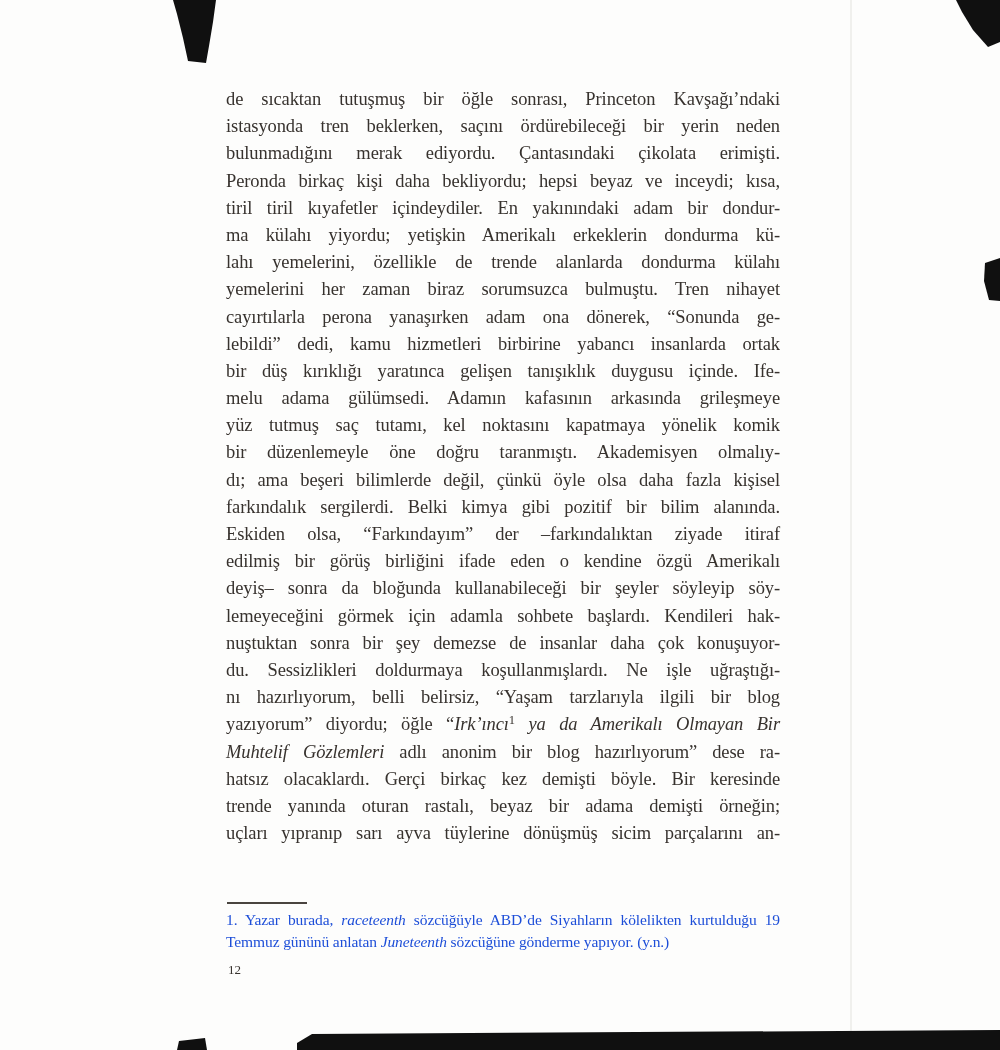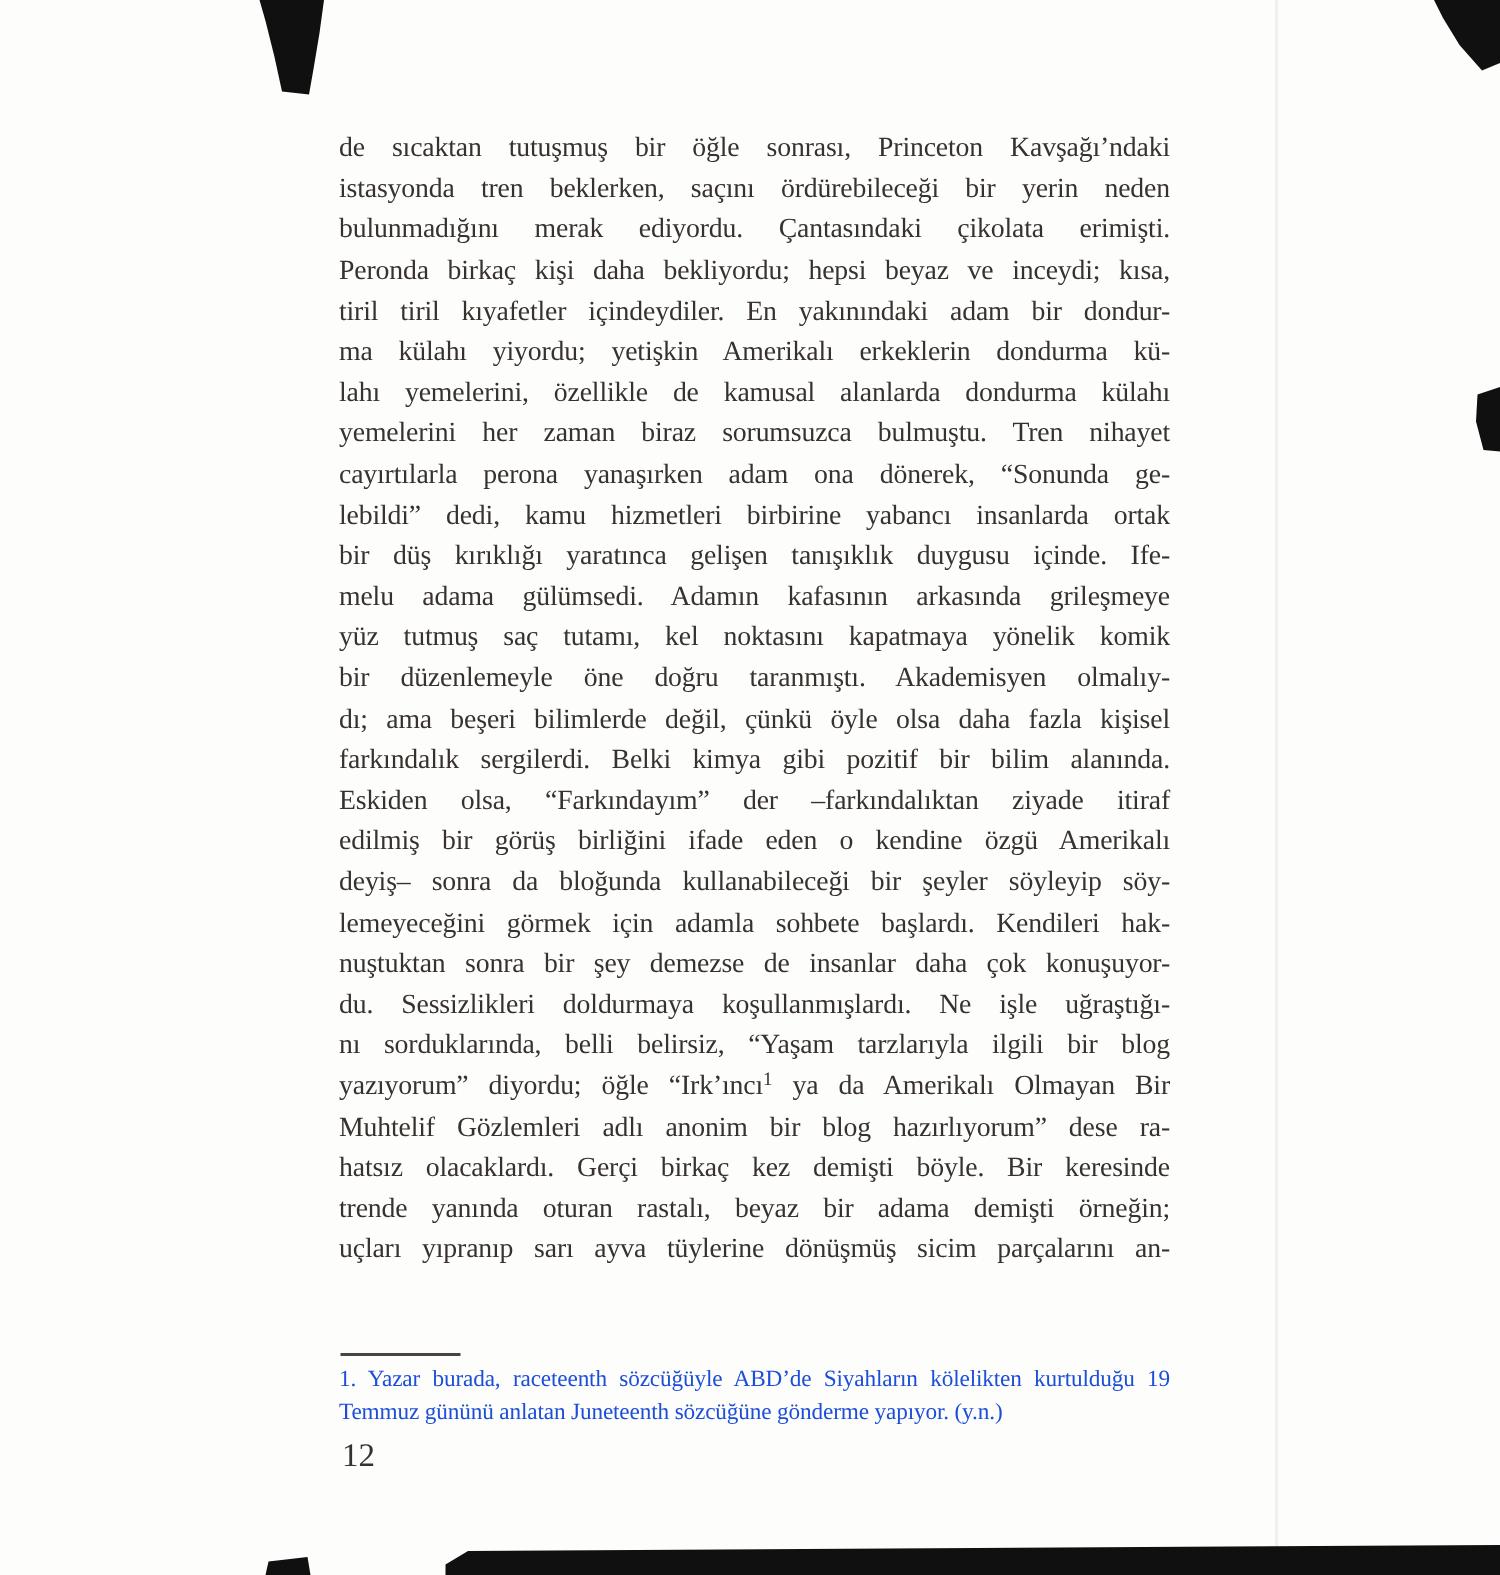--- a/index.html
+++ b/index.html
@@ -14,72 +14,72 @@
     background:#f0f0ed;
   }
   #body-text{
     position:absolute;left:226px;top:86px;width:554px;
     color:#37322e;font-size:18.5px;letter-spacing:-0.1px;
   }
   .bline{
     height:27.2px;line-height:27.2px;white-space:nowrap;
     text-align:justify;text-align-last:justify;
   }
-  .it{margin-top:28px;}
+  .it{font-style:italic;margin-top:28px;}
   sup.sp{font-size:0.68em;line-height:0;vertical-align:6px;font-style:normal;}
   #footnote-rule{
     position:absolute;left:227px;top:902px;width:80px;height:0;
     border-top:2px solid #49443f;
   }
   #footnote{
     position:absolute;left:226px;top:909px;width:554px;
     color:#1d4ed8;font-size:15.5px;letter-spacing:-0.1px;
   }
   .fline{
     height:22px;line-height:22px;white-space:nowrap;
     text-align:justify;text-align-last:justify;
   }
   .fline.last{text-align-last:left;}
   #page-number{
     position:absolute;left:228px;top:958px;
-    color:#37322e;font-size:22px;line-height:24px;
+    color:#37322e;font-size:13px;line-height:24px;
   }
   #artifacts{position:absolute;inset:0;pointer-events:none;}
 </style>
 </head>
 <body>
 
 <div class="page">
 
   <div class="scanline"></div>
 
   <div id="body-text">
       <div class="bline"><span>de sıcaktan tutuşmuş bir öğle sonrası, Princeton Kavşağı’ndaki</span></div>
       <div class="bline"><span>istasyonda tren beklerken, saçını ördürebileceği bir yerin neden</span></div>
       <div class="bline"><span>bulunmadığını merak ediyordu. Çantasındaki çikolata erimişti.</span></div>
       <div class="bline"><span>Peronda birkaç kişi daha bekliyordu; hepsi beyaz ve inceydi; kısa,</span></div>
       <div class="bline"><span>tiril tiril kıyafetler içindeydiler. En yakınındaki adam bir dondur-</span></div>
       <div class="bline"><span>ma külahı yiyordu; yetişkin Amerikalı erkeklerin dondurma kü-</span></div>
-      <div class="bline"><span>lahı yemelerini, özellikle de kamusal alanlarda dondurma külahı</span></div>
+      <div class="bline"><span>lahı yemelerini, özellikle de trende alanlarda dondurma külahı</span></div>
       <div class="bline"><span>yemelerini her zaman biraz sorumsuzca bulmuştu. Tren nihayet</span></div>
       <div class="bline"><span>cayırtılarla perona yanaşırken adam ona dönerek, “Sonunda ge-</span></div>
       <div class="bline"><span>lebildi” dedi, kamu hizmetleri birbirine yabancı insanlarda ortak</span></div>
       <div class="bline"><span>bir düş kırıklığı yaratınca gelişen tanışıklık duygusu içinde. Ife-</span></div>
       <div class="bline"><span>melu adama gülümsedi. Adamın kafasının arkasında grileşmeye</span></div>
       <div class="bline"><span>yüz tutmuş saç tutamı, kel noktasını kapatmaya yönelik komik</span></div>
       <div class="bline"><span>bir düzenlemeyle öne doğru taranmıştı. Akademisyen olmalıy-</span></div>
       <div class="bline"><span>dı; ama beşeri bilimlerde değil, çünkü öyle olsa daha fazla kişisel</span></div>
       <div class="bline"><span>farkındalık sergilerdi. Belki kimya gibi pozitif bir bilim alanında.</span></div>
       <div class="bline"><span>Eskiden olsa, “Farkındayım” der –farkındalıktan ziyade itiraf</span></div>
       <div class="bline"><span>edilmiş bir görüş birliğini ifade eden o kendine özgü Amerikalı</span></div>
       <div class="bline"><span>deyiş– sonra da bloğunda kullanabileceği bir şeyler söyleyip söy-</span></div>
       <div class="bline"><span>lemeyeceğini görmek için adamla sohbete başlardı. Kendileri hak-</span></div>
       <div class="bline"><span>nuştuktan sonra bir şey demezse de insanlar daha çok konuşuyor-</span></div>
       <div class="bline"><span>du. Sessizlikleri doldurmaya koşullanmışlardı. Ne işle uğraştığı-</span></div>
-      <div class="bline"><span>nı sorduklarında, belli belirsiz, “Yaşam tarzlarıyla ilgili bir blog</span></div>
+      <div class="bline"><span>nı hazırlıyorum, belli belirsiz, “Yaşam tarzlarıyla ilgili bir blog</span></div>
       <div class="bline"><span>yazıyorum” diyordu; öğle “</span><span class="it">Irk’ıncı</span><sup class="sp">1</sup><span class="it"> ya da Amerikalı Olmayan Bir</span></div>
       <div class="bline"><span class="it">Muhtelif Gözlemleri</span><span> adlı anonim bir blog hazırlıyorum” dese ra-</span></div>
       <div class="bline"><span>hatsız olacaklardı. Gerçi birkaç kez demişti böyle. Bir keresinde</span></div>
       <div class="bline"><span>trende yanında oturan rastalı, beyaz bir adama demişti örneğin;</span></div>
       <div class="bline"><span>uçları yıpranıp sarı ayva tüylerine dönüşmüş sicim parçalarını an-</span></div>
     </div>
 
   <div id="footnote-rule"></div>
 
   <div id="footnote">

